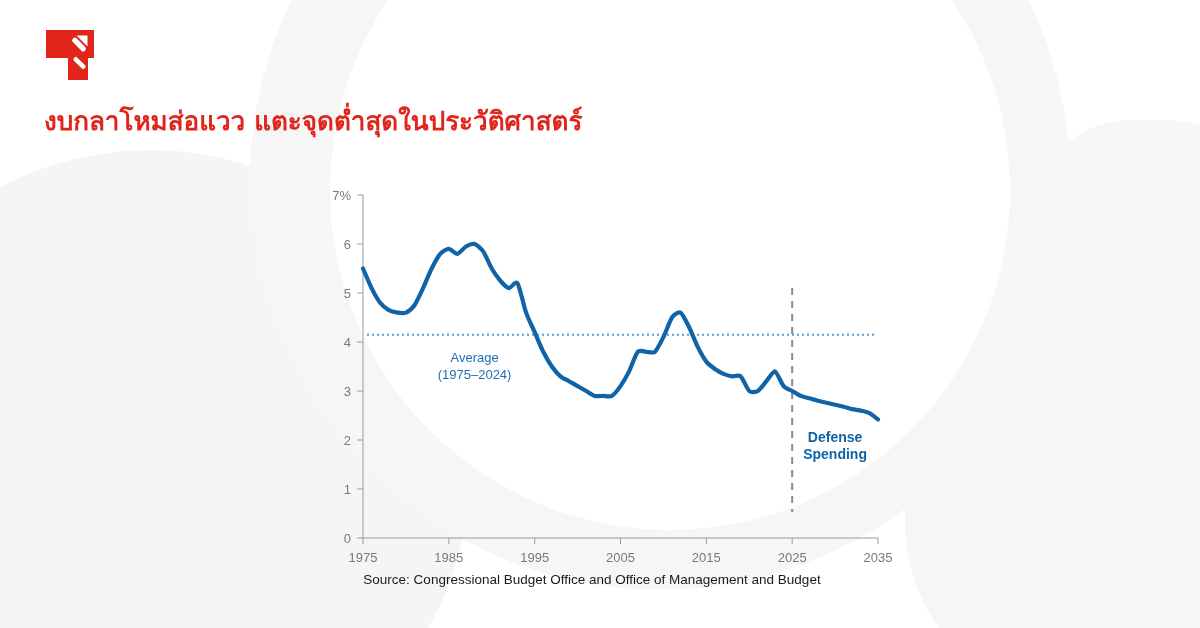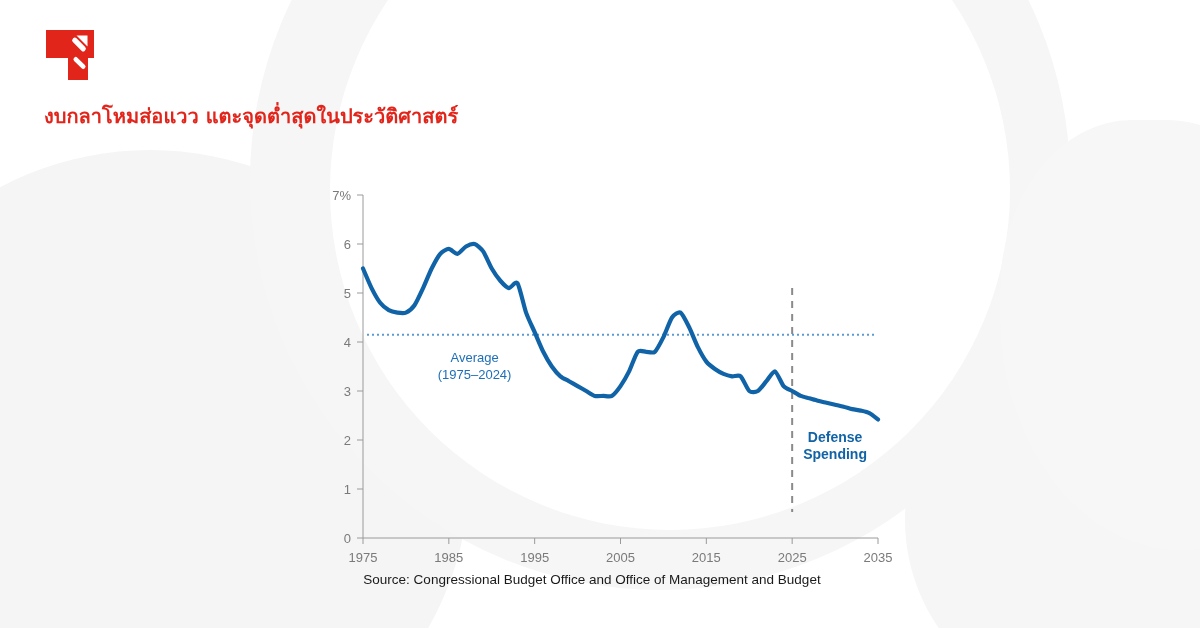--- a/index.html
+++ b/index.html
@@ -74,21 +74,21 @@
     width: 48px;
     height: 50px;
     display: block;
   }
   .title {
     position: absolute;
     left: 44px;
     top: 100px;
     margin: 0;
     font-family: "DejaVu Sans", "Liberation Sans", sans-serif;
-    font-size: 20px;
+    font-size: 26px;
     font-weight: 700;
     color: #e1251b;
     letter-spacing: 0px;
     white-space: nowrap;
     z-index: 3;
   }
 
   
   .chart-wrap {
     position: absolute;

